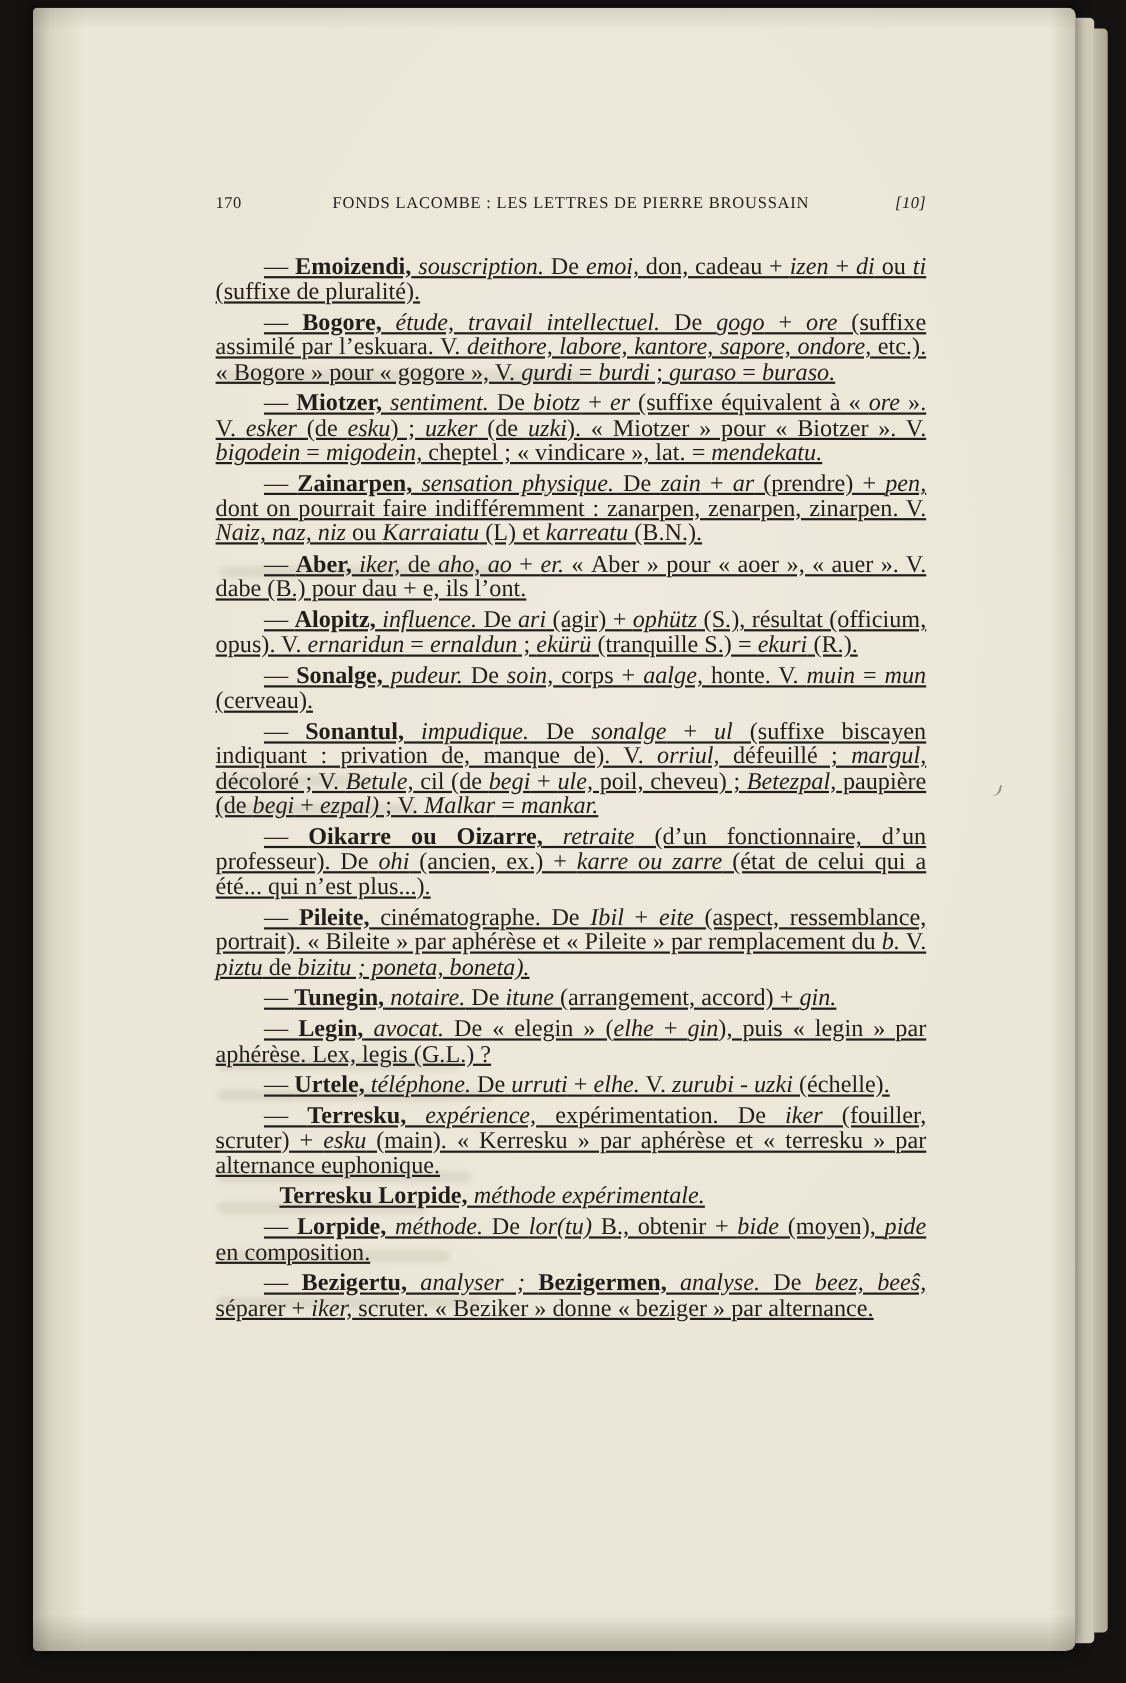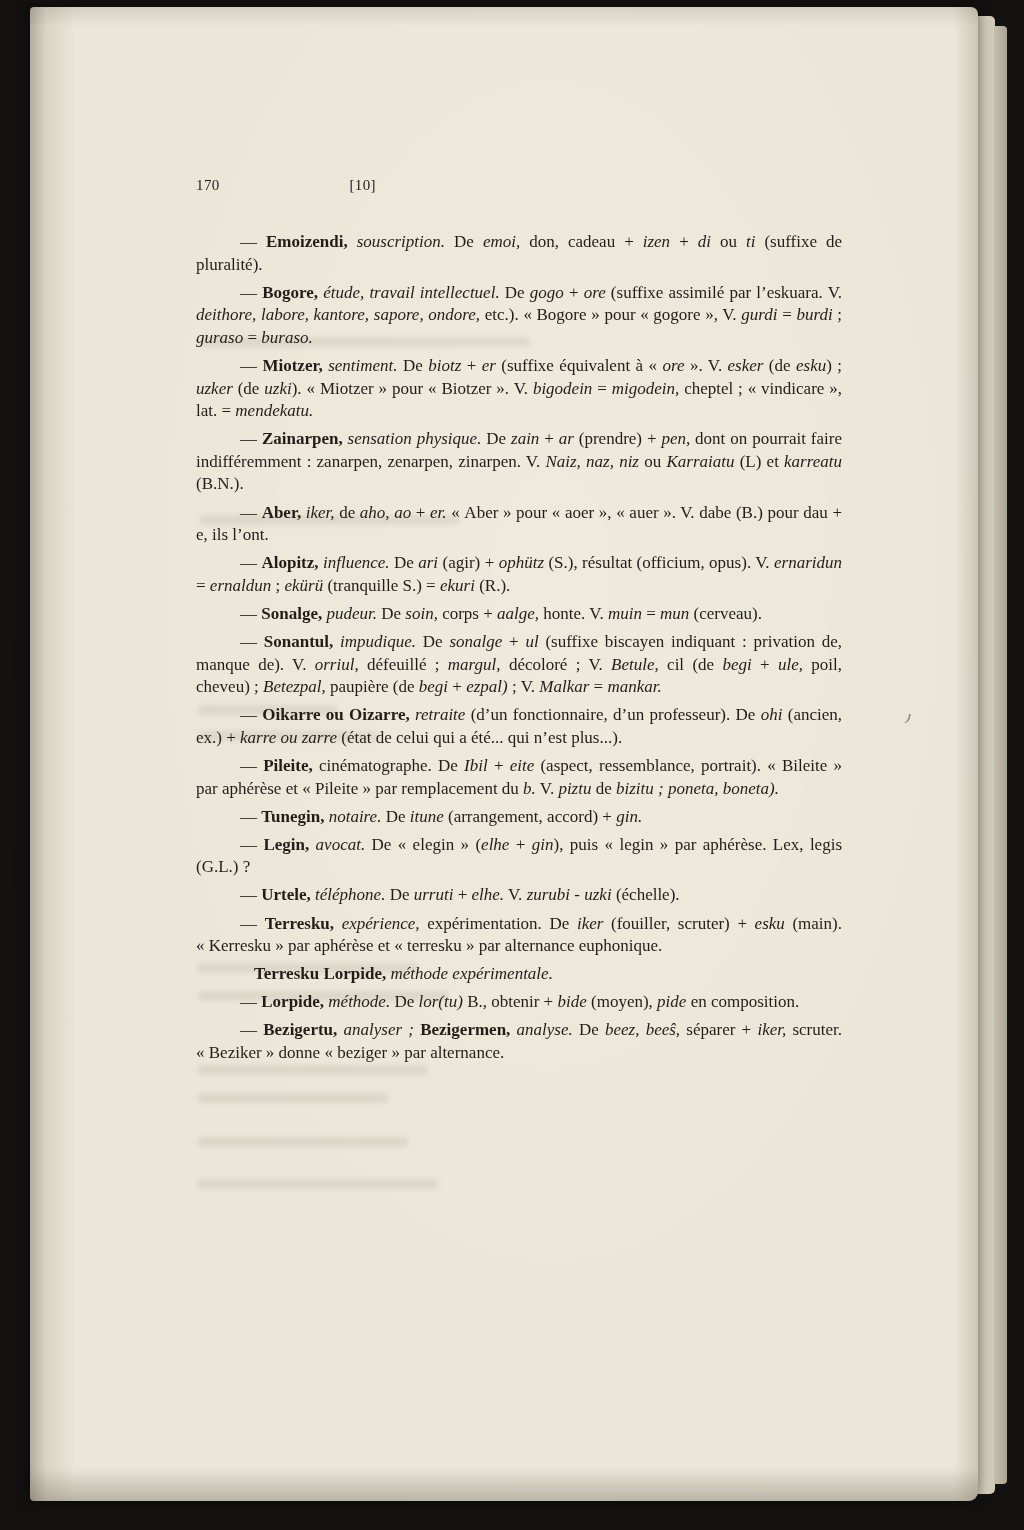--- a/index.html
+++ b/index.html
@@ -74,26 +74,27 @@
   }
   .header {
     display: flex;
     align-items: center;
     font-size: 15px;
     letter-spacing: 0.4px;
     white-space: nowrap;
   }
   .header .num { width: 90px; }
   .header .title { flex: 1; text-align: center; letter-spacing: 0.7px; }
-  .header .ref { width: 90px; text-align: right; }
+  .header .ref { width: 90px; text-align: right; font-style: italic; }
   .body {
     margin-top: 37px;
-    font-size: 17px;
+    font-size: 22px;
     line-height: 22.6px;
     text-align: justify;
+    text-decoration: underline;
   }
   .para {
     margin: 0 0 5.5px 0;
     text-indent: 44px;
   }
   .para.sub { text-indent: 58px; }
   .seg-b  { font-weight: 700; }
   .seg-i  { font-style: italic; }
 </style>
 </head>
@@ -117,20 +118,21 @@
       <div class="mark" style="left:168px; top:1086px; width:190px;"></div>
       <div class="mark" style="left:168px; top:1130px; width:210px;"></div>
       <div class="mark" style="left:168px; top:1172px; width:240px;"></div>
       <div class="speck"></div>
     </div>
 
     <div class="content">
 
       <div class="header">
         <span class="num">170</span>
+        <span class="title">FONDS LACOMBE : LES LETTRES DE PIERRE BROUSSAIN</span>
         <span class="ref">[10]</span>
       </div>
 
       <div class="body">
           <p class="para"><span class="seg">— </span><span class="seg-b">Emoizendi,</span><span class="seg-i"> souscription.</span><span class="seg"> De </span><span class="seg-i">emoi,</span><span class="seg"> don, cadeau + </span><span class="seg-i">izen</span><span class="seg"> + </span><span class="seg-i">di</span><span class="seg"> ou </span><span class="seg-i">ti</span><span class="seg"> (suffixe de pluralité).</span></p>
           <p class="para"><span class="seg">— </span><span class="seg-b">Bogore,</span><span class="seg-i"> étude, travail intellectuel.</span><span class="seg"> De </span><span class="seg-i">gogo</span><span class="seg"> + </span><span class="seg-i">ore</span><span class="seg"> (suffixe assimilé par l’eskuara. V. </span><span class="seg-i">deithore, labore, kantore, sapore, ondore,</span><span class="seg"> etc.). «&nbsp;Bogore&nbsp;» pour «&nbsp;gogore&nbsp;», V. </span><span class="seg-i">gurdi</span><span class="seg"> = </span><span class="seg-i">burdi</span><span class="seg">&nbsp;;  </span><span class="seg-i">guraso</span><span class="seg"> = </span><span class="seg-i">buraso.</span></p>
           <p class="para"><span class="seg">— </span><span class="seg-b">Miotzer,</span><span class="seg-i"> sentiment.</span><span class="seg"> De </span><span class="seg-i">biotz</span><span class="seg"> + </span><span class="seg-i">er</span><span class="seg"> (suffixe équivalent à «&nbsp;</span><span class="seg-i">ore</span><span class="seg">&nbsp;». V. </span><span class="seg-i">esker</span><span class="seg"> (de </span><span class="seg-i">esku</span><span class="seg">)&nbsp;; </span><span class="seg-i">uzker</span><span class="seg"> (de </span><span class="seg-i">uzki</span><span class="seg">). «&nbsp;Miotzer&nbsp;» pour «&nbsp;Biotzer&nbsp;». V. </span><span class="seg-i">bigodein</span><span class="seg"> = </span><span class="seg-i">migodein,</span><span class="seg"> cheptel&nbsp;; «&nbsp;vindicare&nbsp;», lat. = </span><span class="seg-i">mendekatu.</span></p>
           <p class="para"><span class="seg">— </span><span class="seg-b">Zainarpen,</span><span class="seg-i"> sensation physique.</span><span class="seg"> De </span><span class="seg-i">zain</span><span class="seg"> + </span><span class="seg-i">ar</span><span class="seg"> (prendre) + </span><span class="seg-i">pen,</span><span class="seg"> dont on pourrait faire indifféremment&nbsp;: zanarpen, zenarpen, zinarpen. V. </span><span class="seg-i">Naiz, naz, niz</span><span class="seg"> ou </span><span class="seg-i">Karraiatu</span><span class="seg"> (L) et </span><span class="seg-i">karreatu</span><span class="seg"> (B.N.).</span></p>
           <p class="para"><span class="seg">— </span><span class="seg-b">Aber,</span><span class="seg-i"> iker,</span><span class="seg"> de </span><span class="seg-i">aho, ao</span><span class="seg"> + </span><span class="seg-i">er.</span><span class="seg"> «&nbsp;Aber&nbsp;» pour «&nbsp;aoer&nbsp;», «&nbsp;auer&nbsp;». V. dabe (B.) pour dau + e, ils l’ont.</span></p>
           <p class="para"><span class="seg">— </span><span class="seg-b">Alopitz,</span><span class="seg-i"> influence.</span><span class="seg"> De </span><span class="seg-i">ari</span><span class="seg"> (agir) + </span><span class="seg-i">ophütz</span><span class="seg"> (S.), résultat (officium, opus). V. </span><span class="seg-i">ernaridun</span><span class="seg"> = </span><span class="seg-i">ernaldun</span><span class="seg">&nbsp;;  </span><span class="seg-i">ekürü</span><span class="seg"> (tranquille S.) = </span><span class="seg-i">ekuri</span><span class="seg"> (R.).</span></p>

